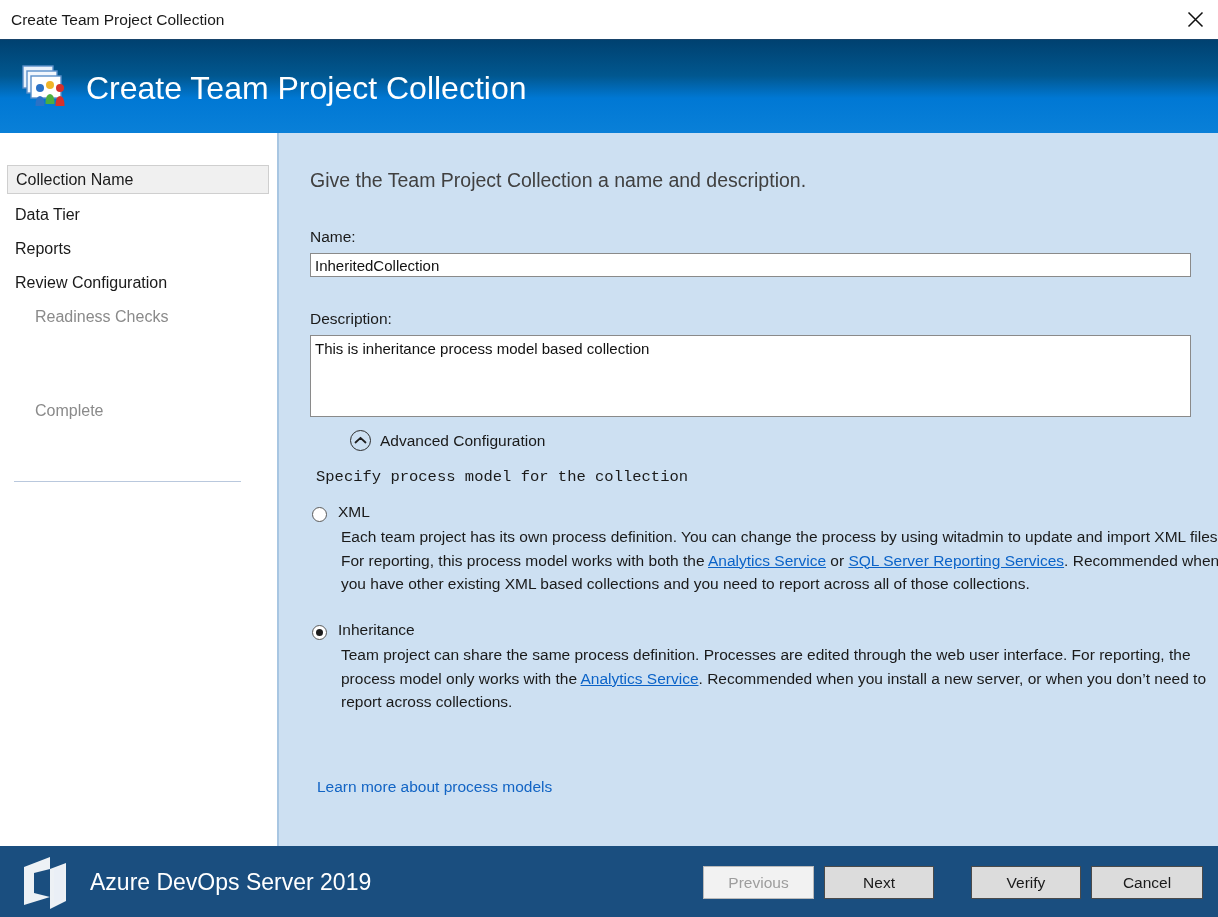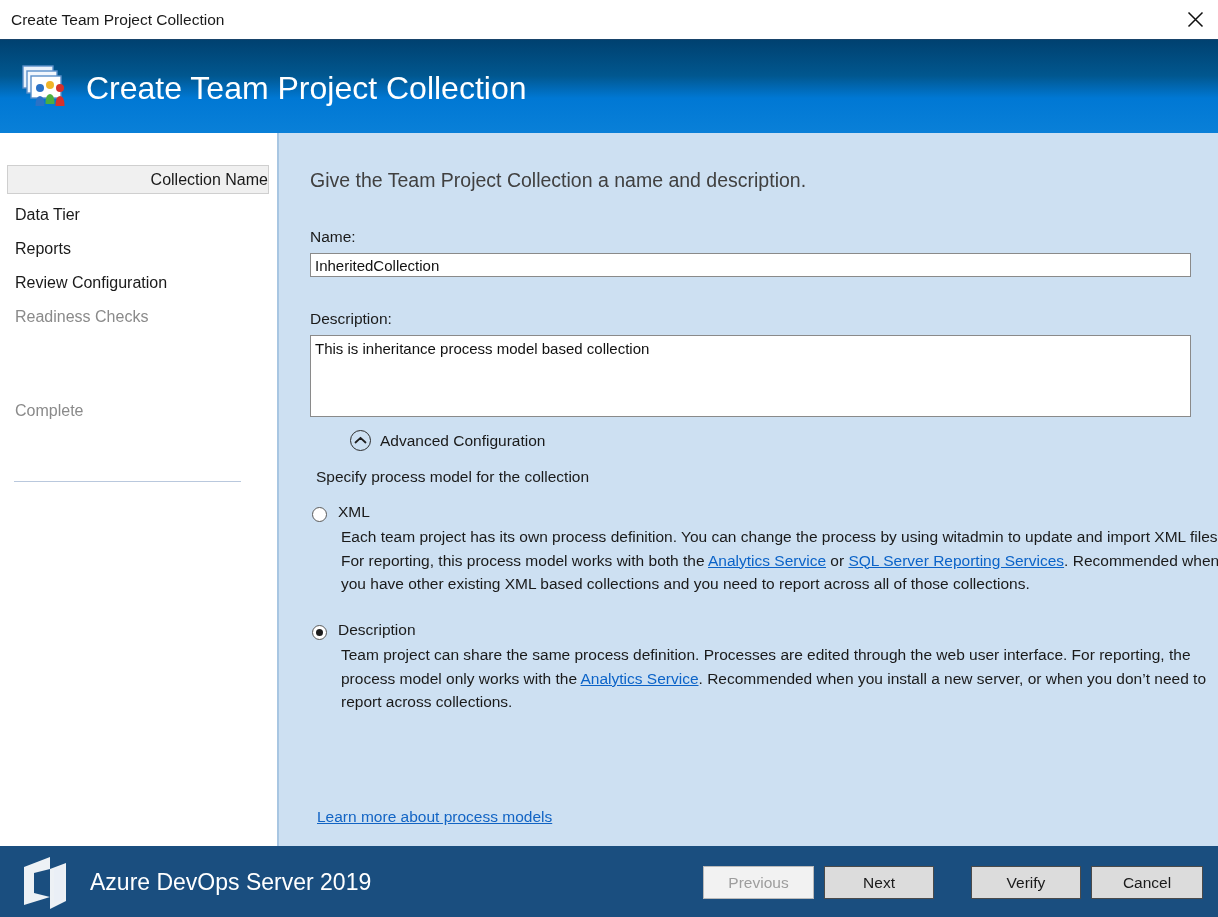--- a/index.html
+++ b/index.html
@@ -83,23 +83,22 @@
     box-sizing: border-box;
     font-size: 16px;
     color: #1a1a1a;
     white-space: nowrap;
     cursor: pointer;
   }
   .nav-item.selected {
     background: #f0f0f0;
     border: 1px solid #cfcfcf;
     line-height: 27px;
-    text-align: right;
-  }
-  .nav-item.muted { color: #8a8a8a; cursor: default; }
+  }
+  .nav-item.muted { color: #8a8a8a; cursor: default; margin-left: 20px; }
   .nav-sep {
     position: absolute;
     left: 14px; top: 348px;
     width: 227px; height: 1px;
     background: #b9c8dd;
   }
 
   .main {
     position: absolute;
     left: 279px; top: 133px;
@@ -172,20 +171,21 @@
     margin-left: 9px;
     font-size: 15.5px;
     color: #1a1a1a;
     white-space: nowrap;
   }
   .adv-subtitle {
     position: absolute;
     left: 37px; top: 335px;
     font-size: 15.5px;
     color: #1a1a1a;
+    font-family: Liberation Mono, monospace;
   }
 
   .radio-group { position: absolute; left: 31px; }
   .radio-opt { position: absolute; left: 0; }
   .radio-mark {
     position: absolute;
     left: 2px; top: 4px;
     width: 15px; height: 15px;
     border: 1.4px solid #5a5a5a;
     border-radius: 50%;
@@ -218,24 +218,23 @@
     line-height: 23.5px;
   }
   .inline-link {
     color: #0b63c8;
     text-decoration: underline;
     cursor: pointer;
     margin-top: 21px;
   }
   .learn-link {
     position: absolute;
-    left: 38px; top: 675px;
+    left: 38px; top: 645px;
     font-size: 15.5px;
     color: #1264c4;
-    text-decoration: underline;
     cursor: pointer;
     white-space: nowrap;
   }
 
   
   .footer {
     position: absolute;
     left: 0; top: 846px;
     width: 1218px; height: 71px;
     background: #1a4e7f;
@@ -346,21 +345,21 @@
       <span class="radio-title">XML</span>
     </div>
     <div class="radio-desc">
       <span>Each team project has its own process definition. You can change the process by using witadmin to update and import XML files. For reporting, this process model works with both the </span><span class="inline-link">Analytics Service</span><span> or </span><span class="inline-link">SQL Server Reporting Services</span><span>. Recommended when you have other existing XML based collections and you need to report across all of those collections.</span>
     </div>
   </div>
 
   <div class="radio-group" style="top:488px; width:890px; height:110px;">
     <div class="radio-opt" style="top:0">
       <span class="radio-mark checked"></span>
-      <span class="radio-title">Description</span>
+      <span class="radio-title">Inheritance</span>
     </div>
     <div class="radio-desc">
       <span>Team project can share the same process definition. Processes are edited through the web user interface. For reporting, the process model only works with the </span><span class="inline-link">Analytics Service</span><span>. Recommended when you install a new server, or when you don’t need to report across collections.</span>
     </div>
   </div>
 
   <div class="learn-link">Learn more about process models</div>
 </div>
 
 <div class="footer"></div>

